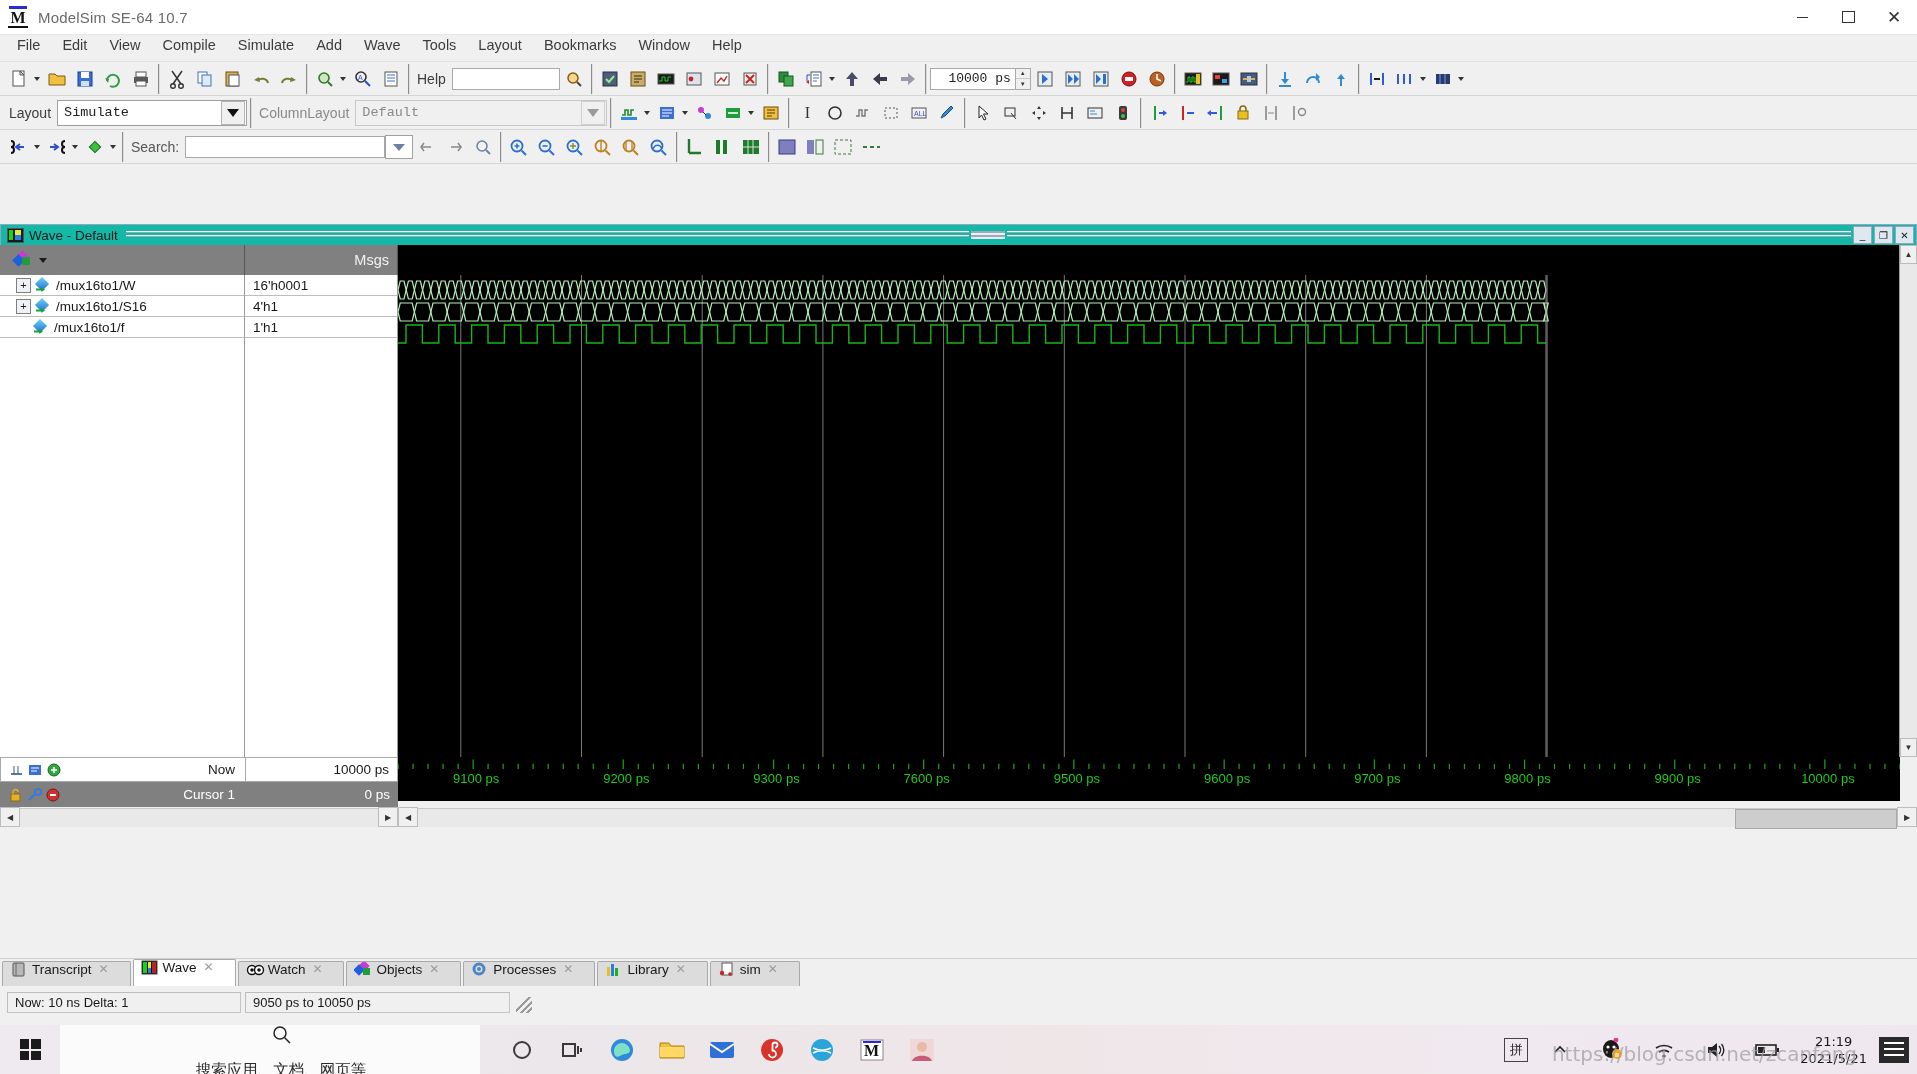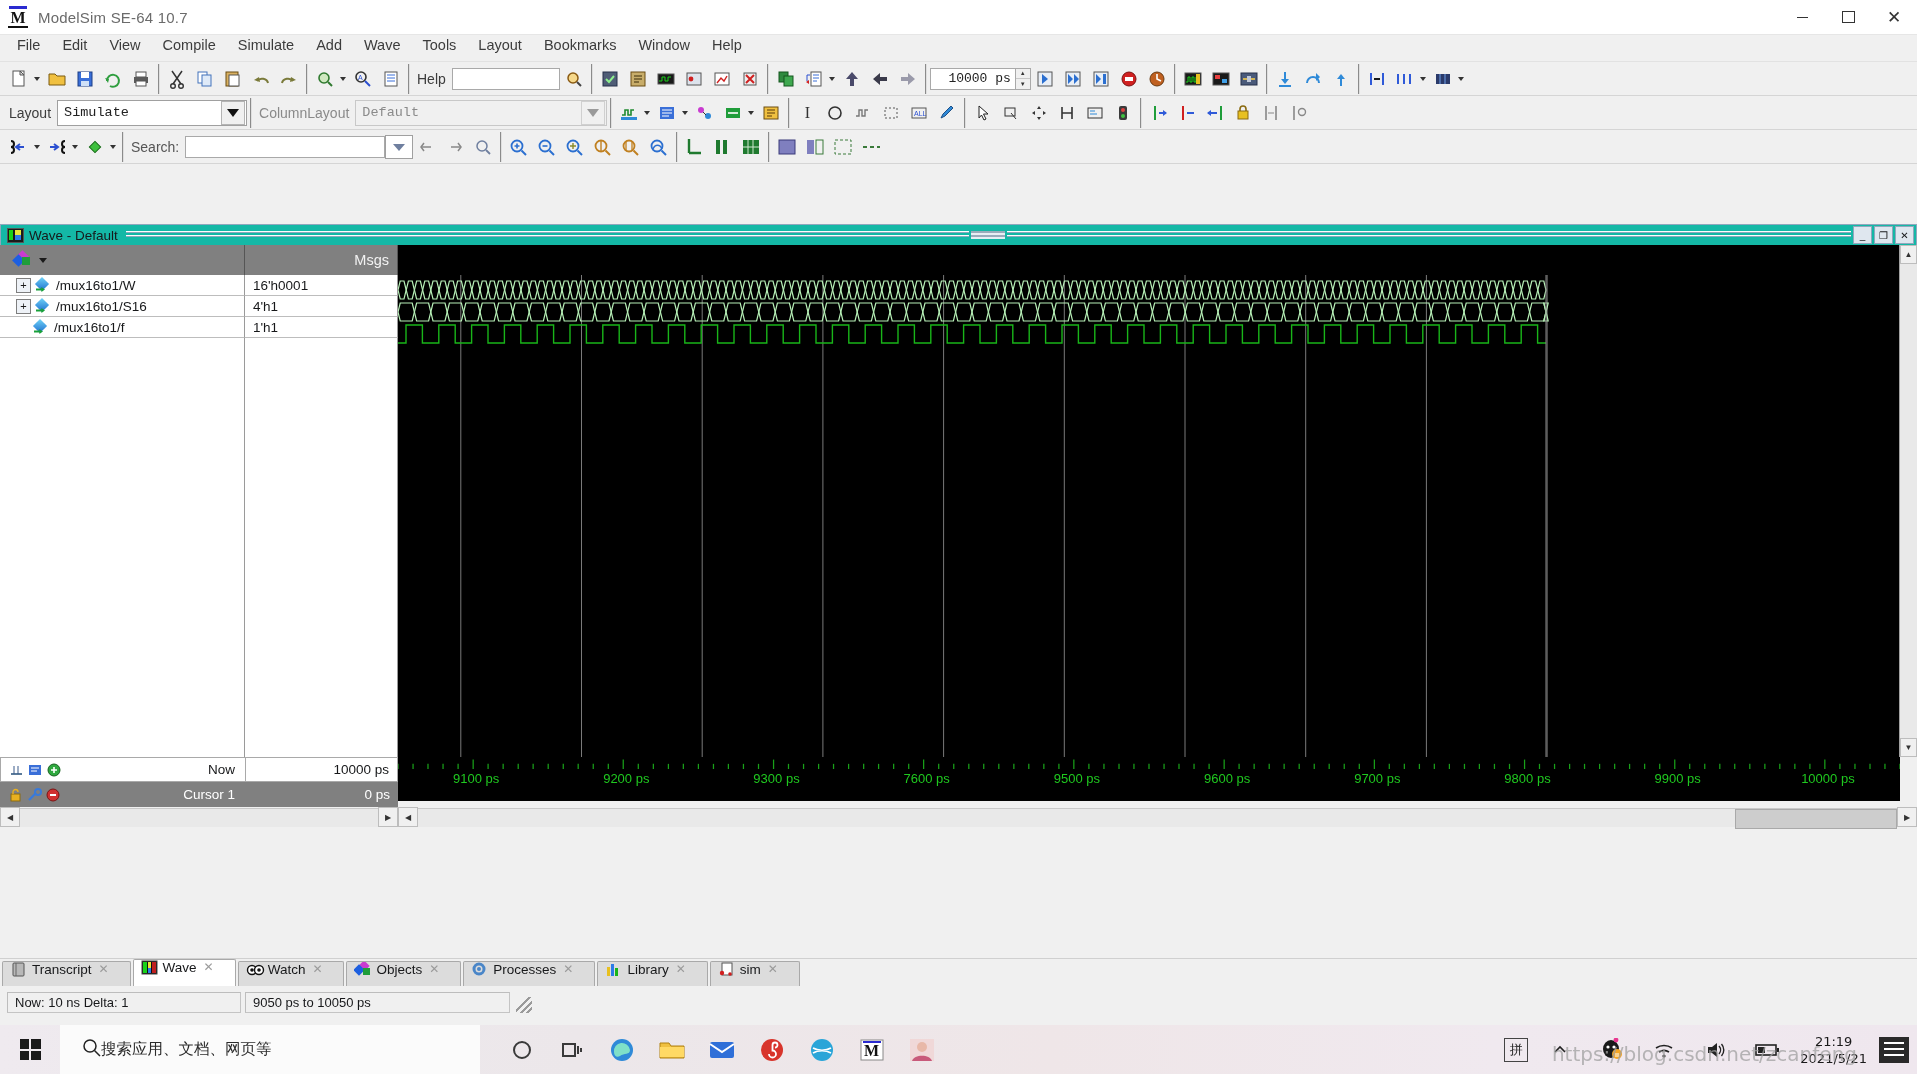--- a/index.html
+++ b/index.html
@@ -289,21 +289,21 @@
   .taskbar {
     position: absolute; left: 0; bottom: 0; width: 1917px; height: 49px;
     background: linear-gradient(90deg, #efeaef 0%, #ece7ea 30%, #efe6e8 55%, #f0e9ef 78%, #efe7ee 100%);
     display: flex; align-items: center;
   }
   .start-btn { width: 60px; height: 49px; display: flex; align-items: center; justify-content: center; }
   .win-logo { width: 21px; height: 21px; display: grid; grid-template-columns: 1fr 1fr; grid-template-rows: 1fr 1fr; gap: 2px; }
   .win-logo i { background: #1a1a1a; display: block; }
   .tb-search {
     width: 420px; height: 49px; background: #fbfbfb;
-    display: flex; align-items: center; padding-left: 22px; box-sizing: border-box;
+    display: flex; align-items: center; gap: 12px; padding-left: 22px; box-sizing: border-box; flex-direction: column;
   }
   .tb-search .stext { font-size: 15.5px; color: #2b2b2b; font-family: "DejaVu Sans", sans-serif;}
   .tb-icons { display: flex; align-items: center; gap: 10px; margin-left: 22px; }
   .tb-ic { width: 40px; height: 40px; display: flex; align-items: center; justify-content: center; position: relative; }
   .tray { margin-left: auto; display: flex; align-items: center; gap: 12px; padding-right: 8px; }
   .ime-box {
     width: 22px; height: 22px; border: 1px solid #444; display: flex; align-items: center; justify-content: center;
     font-size: 13px; color: #1a1a1a; font-family: "DejaVu Sans", sans-serif;
   }
   .clock { font-size: 13px; color: #1a1a1a; text-align: center; line-height: 17px; font-family: "DejaVu Sans", sans-serif; }

